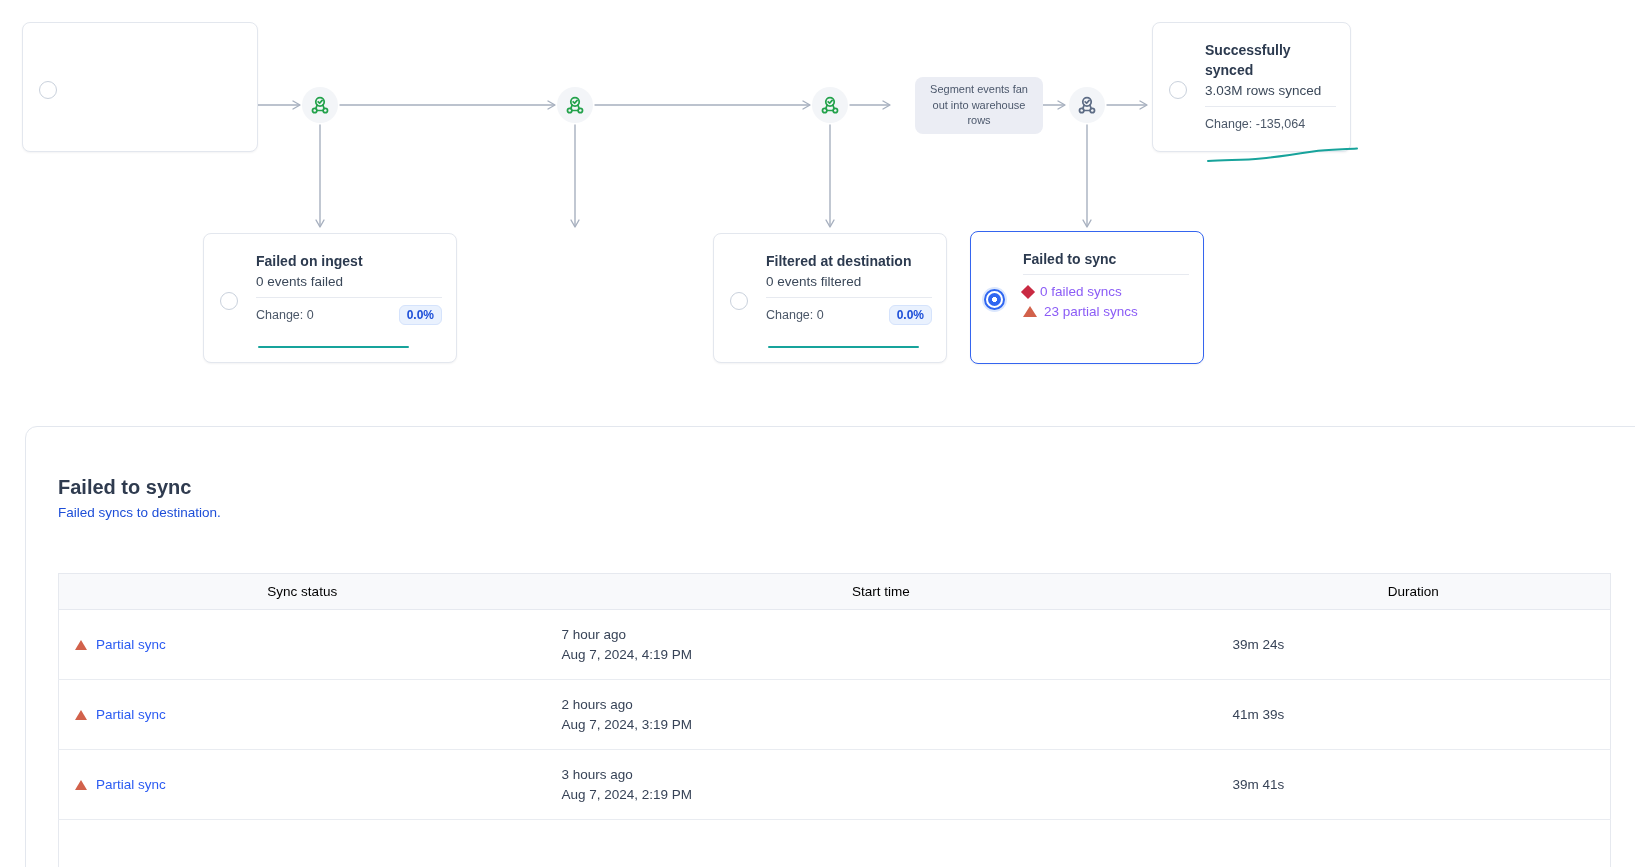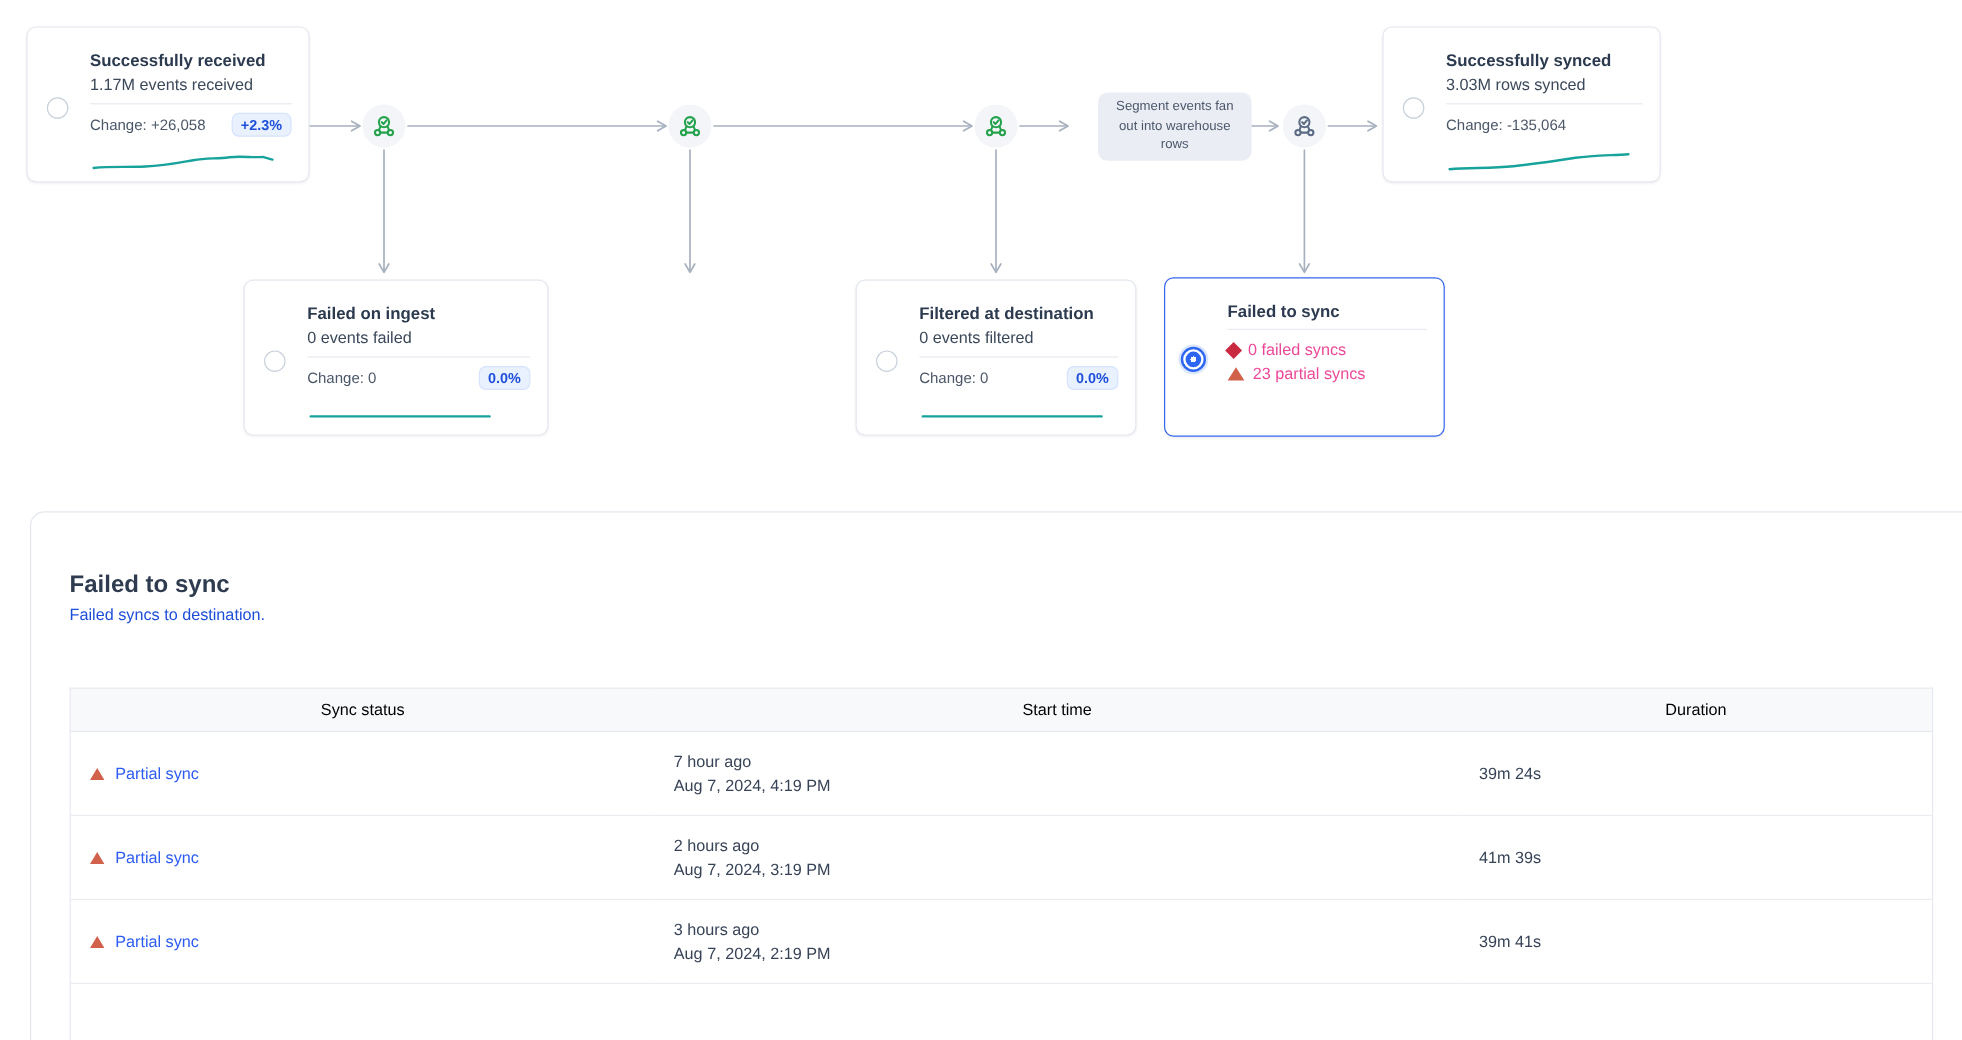--- a/index.html
+++ b/index.html
@@ -23,21 +23,21 @@
            font-size:12px; border-radius:6px; padding:1px 7px; line-height:16px; }
   .spark { display:block; margin-top:8px; }
 
   .radio { position:absolute; left:16px; top:58px; width:18px; height:18px; border-radius:50%;
            border:1.5px solid #c9d1dc; background:#fff; }
   .radio.selected { left:13px; top:57px; width:21px; height:21px; border:2px solid #2f66f1;
                     box-shadow:0 0 0 2px #dbe7fd; }
   .radio.selected::after { content:''; position:absolute; inset:2px; border-radius:50%;
            background:radial-gradient(circle at center, #ffffff 0 2.4px, #2f66f1 2.5px); }
 
-  .stat-row { display:flex; align-items:center; gap:7px; font-size:13.5px; color:#ec4899; line-height:19px; }
+  .stat-row { display:flex; align-items:center; gap:7px; font-size:13.5px; color:#8b5cf6; line-height:19px; }
   .diamond { width:10px; height:10px; background:#c92a42; transform:rotate(45deg); flex:0 0 auto; }
   .tri { width:0; height:0; border-left:7px solid transparent; border-right:7px solid transparent;
          border-bottom:11px solid #d2614b; flex:0 0 auto; }
   .tri.small { border-left-width:6px; border-right-width:6px; border-bottom-width:10px; }
 
   
   .node-icon { position:absolute; width:36px; height:36px; border-radius:50%; background:#f3f5f8;
                display:flex; align-items:center; justify-content:center; }
   .note-box { position:absolute; left:895px; top:77px; width:128px; height:57px; background:#ebedf4;
               border-radius:8px; display:flex; align-items:center; justify-content:center;
@@ -126,35 +126,23 @@
       <path d="M8.9,12.1 L7.4,15.8 M15.1,12.1 L16.6,15.8 M8.7,18 L15.3,18"></path>
     </svg>
   </div>
 
   <div class="note-box">
     <span>Segment events fan out into warehouse rows</span>
   </div>
 
   <div class="card" style="left:22px; top:22px; width:236px;">
     <span class="radio"></span>
-    <div class="card-body">
-      <div class="card-title">Successfully received</div>
-      <div class="card-sub">1.17M events received</div>
-      <div class="card-divider"></div>
-      <div class="card-change">
-        <span class="change-label">Change: +26,058</span>
-        <span class="badge">+2.3%</span>
-      </div>
-      <svg class="spark" width="156" height="24" viewBox="0 0 156 24">
-        <path d="M3,18 C18,16.5 30,17.5 46,16.8 C62,16.2 72,14 86,11.5 C98,9.5 106,10.5 116,9 C126,7.8 136,9.5 144,8.8 L152,11" fill="none" stroke="#17a39b" stroke-width="2" stroke-linecap="round"></path>
-      </svg>
-    </div>
-  </div>
-
-  <div class="card" style="left:1152px; top:22px; width:232px;">
+  </div>
+
+  <div class="card" style="left:1152px; top:22px; width:199px;">
     <span class="radio"></span>
     <div class="card-body">
       <div class="card-title">Successfully synced</div>
       <div class="card-sub">3.03M rows synced</div>
       <div class="card-divider"></div>
       <div class="card-change">
         <span class="change-label">Change: -135,064</span>
       </div>
       <svg class="spark" width="156" height="24" viewBox="0 0 156 24">
         <path d="M3,19 C20,17.5 38,18.5 56,16.5 C76,14.5 92,12 108,9.5 C122,7.5 138,7.5 152,6.5" fill="none" stroke="#17a39b" stroke-width="2" stroke-linecap="round"></path>

